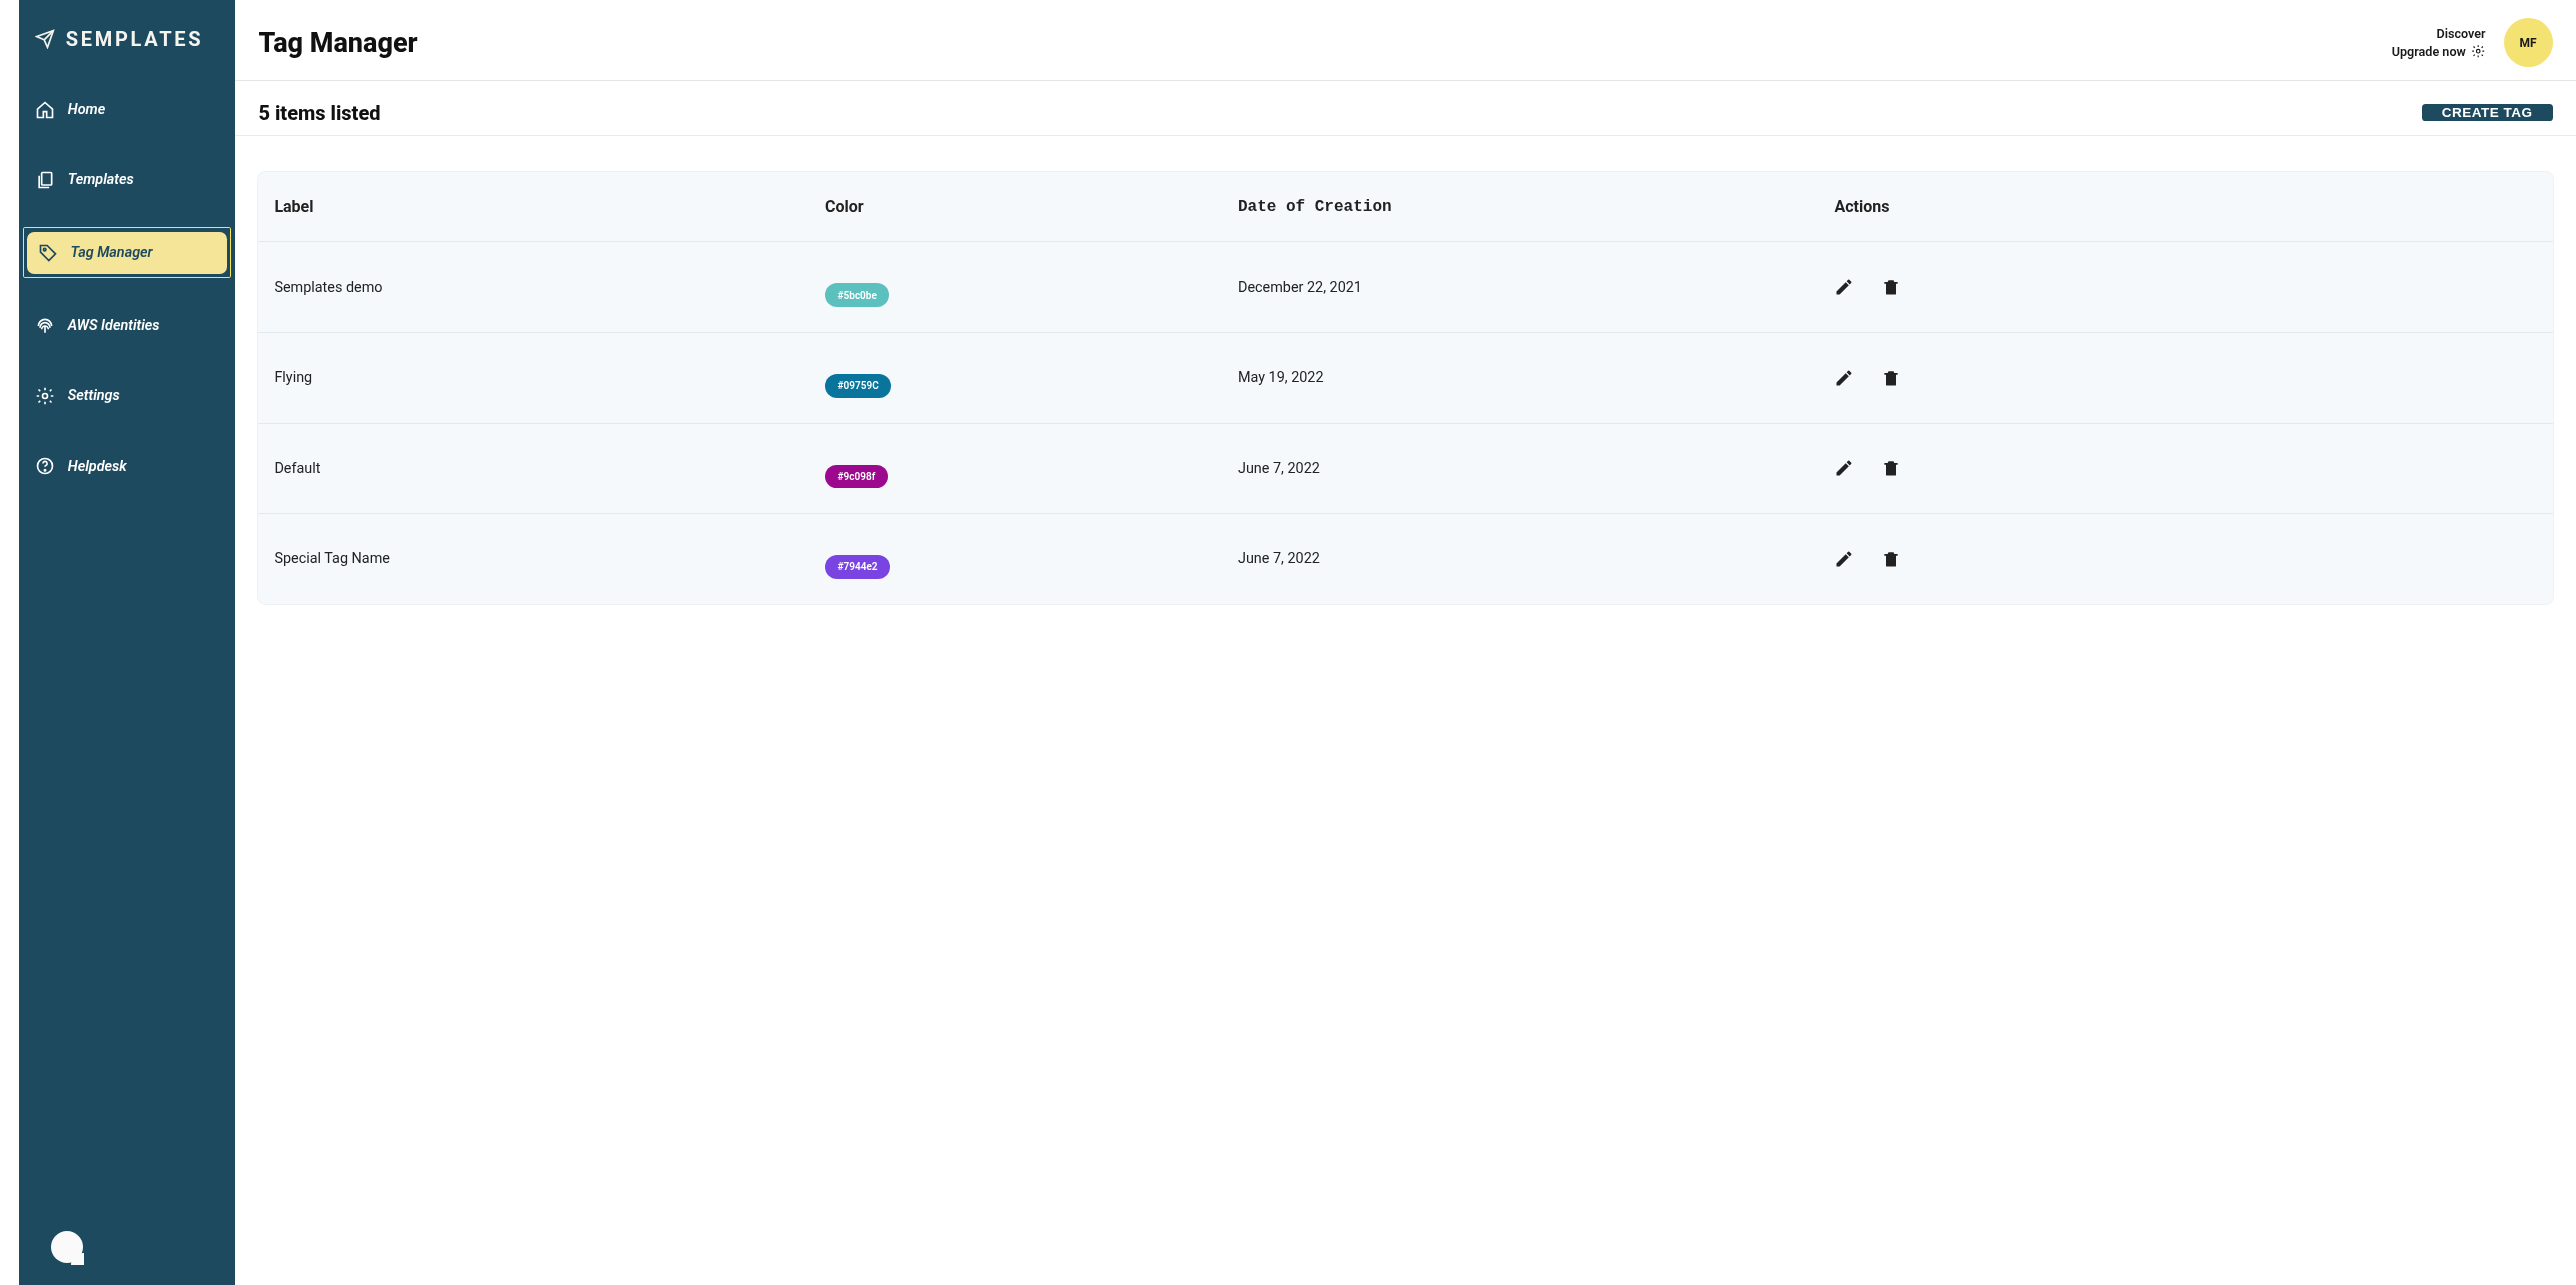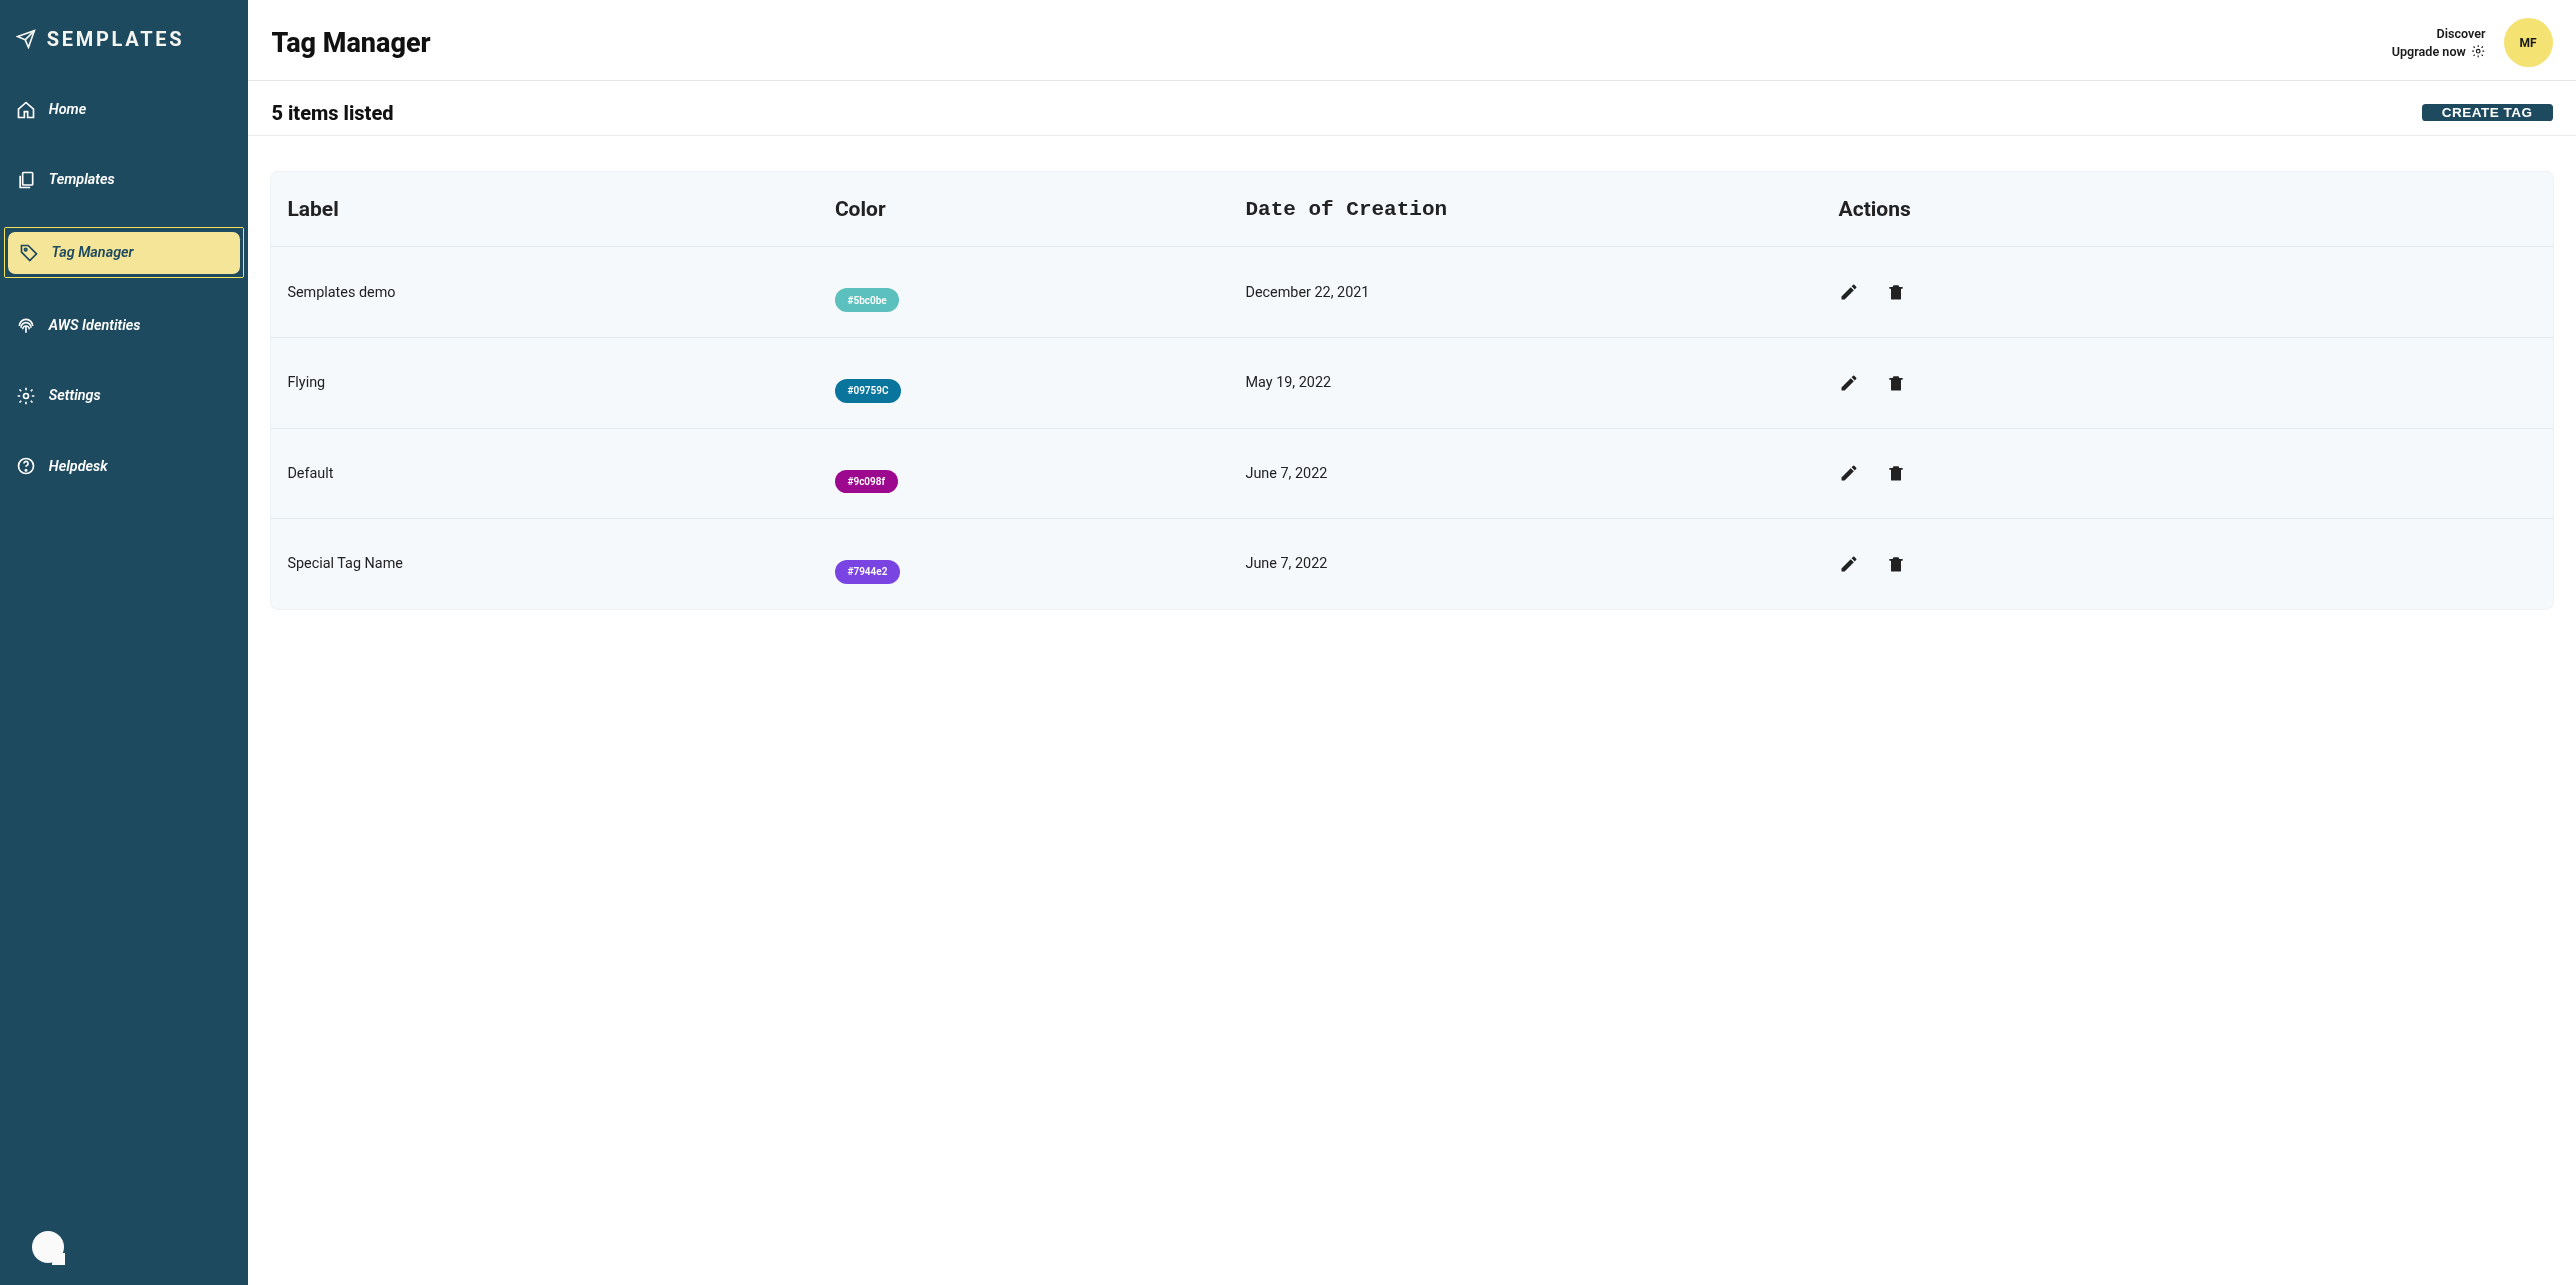--- a/index.html
+++ b/index.html
@@ -7,27 +7,28 @@
   body {
     font-family: -apple-system, BlinkMacSystemFont, "Segoe UI", Roboto, Helvetica, Arial, sans-serif;
     background: #ffffff;
     color: #1a1a1a;
     display: flex;
     min-height: 100vh;
   }
 
   
   .sidebar {
-    width: 248px;
+    width: 216px;
     background: #1e4a5f;
     color: #fff;
     display: flex;
     flex-direction: column;
     position: relative;
     flex-shrink: 0;
+    margin-left: 19px;
   }
   .sidebar-logo {
     display: flex;
     align-items: center;
     gap: 10.8px;
     padding: 27px 16px 36px 16px;
   }
   .sidebar-logo svg { width: 23.4px; height: 23.4px; flex-shrink:0; }
   .sidebar-logo-text {
     font-size: 20px;
@@ -141,21 +142,21 @@
     overflow: hidden;
     box-shadow: 0 0 0 0.9px #eef1f3;
   }
   .table th, .table td {
     text-align: left;
     padding: 25px 16px;
     font-size: 14.4px;
     border-bottom: 0.9px solid #e2eaef;
     color:#222;
   }
-  .table th { font-weight: 700; font-size:21px; }
+  .table th { font-weight: 700; font-size:16px; }
   .table tbody tr:last-child td { border-bottom:none; }
   .col-label { width: 24%; }
   .col-color { width: 18%; }
   .col-date { width: 26%; font-family: Liberation Mono, monospace; }
   .col-actions { width: 32%; }
 
   .color-pill {
     display: inline-block;
     padding: 6.3px 12.6px;
     border-radius: 900px;

